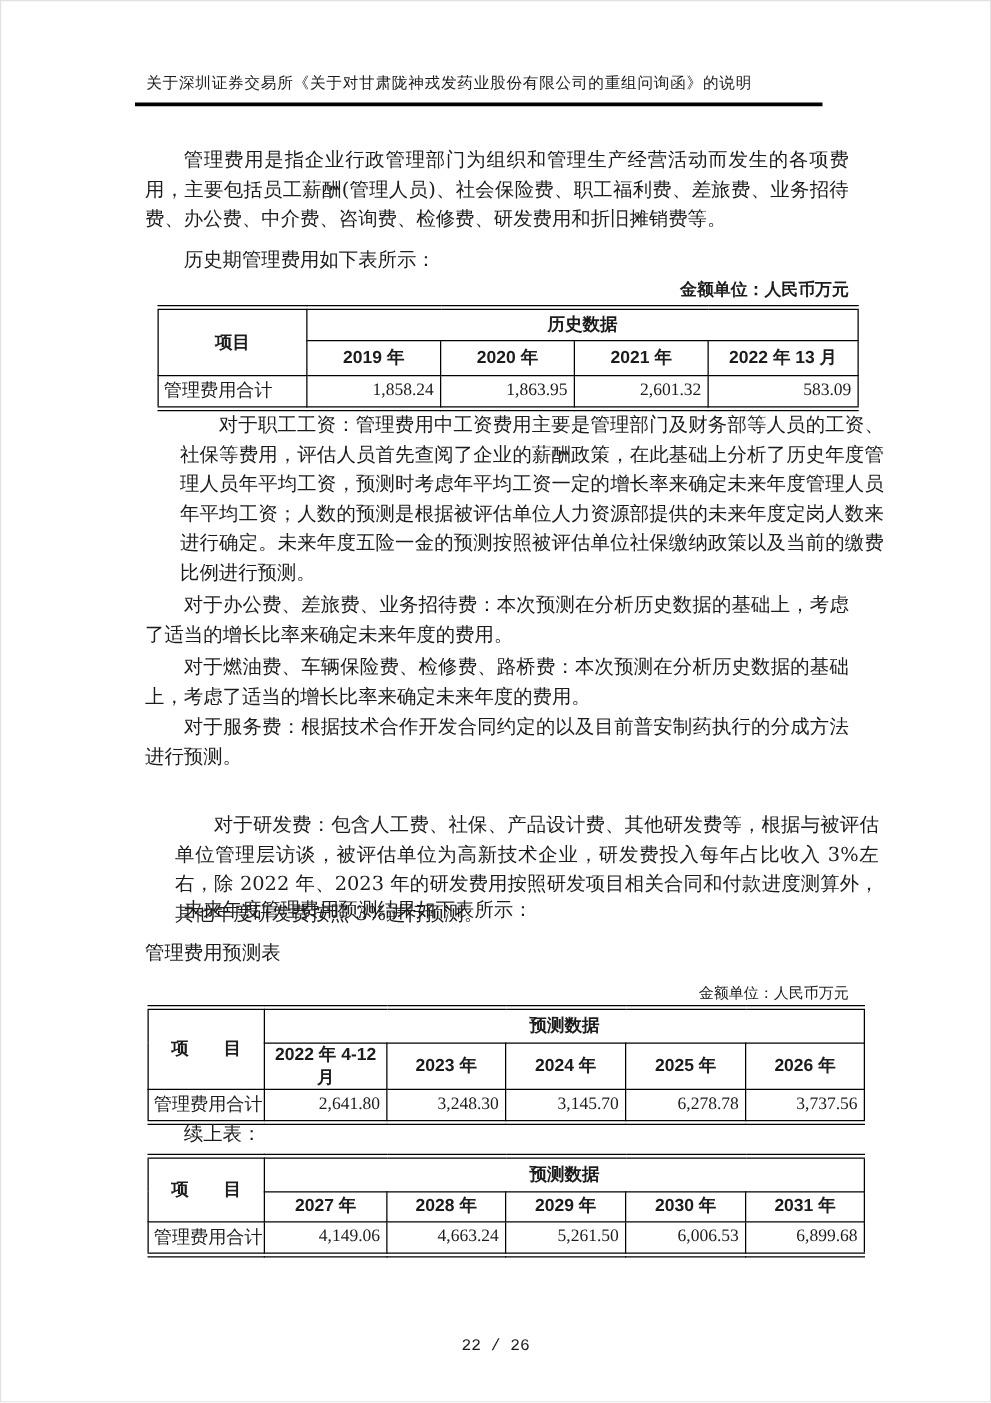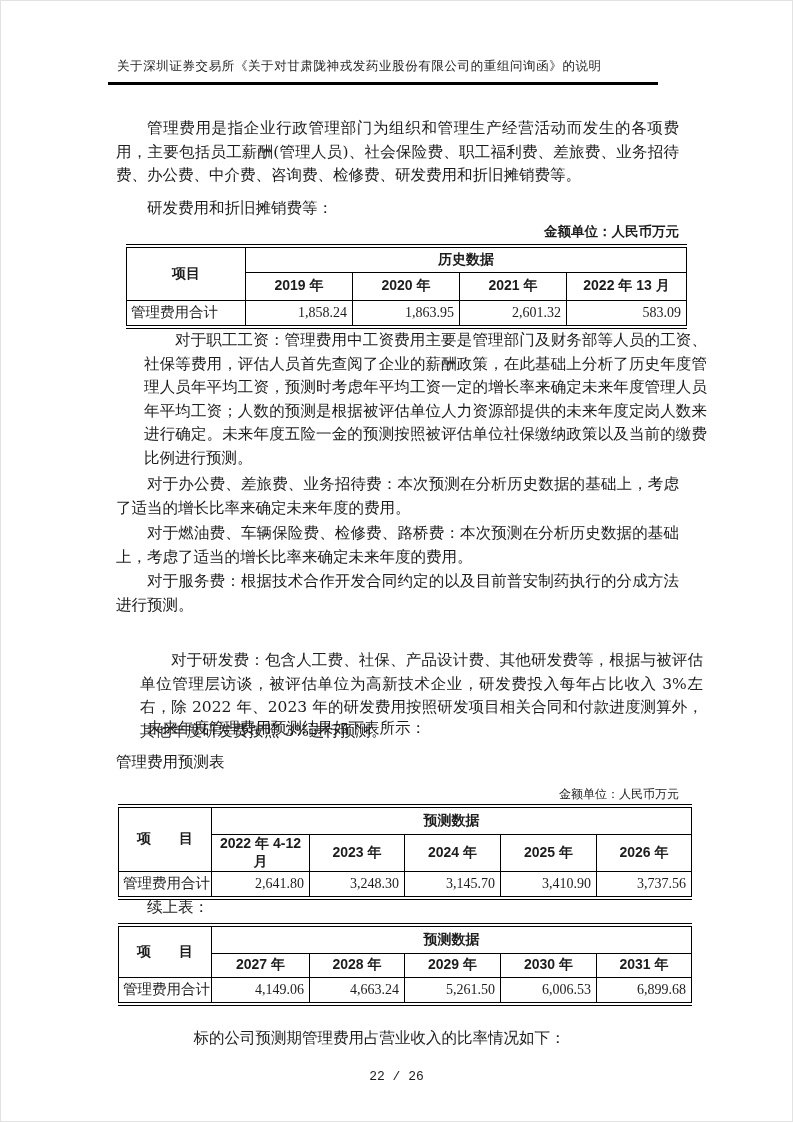--- a/index.html
+++ b/index.html
@@ -59,21 +59,21 @@
 </style>
 </head>
 <body>
 
 <div class="page">
 
   <div class="hdr-title">关于深圳证券交易所《关于对甘肃陇神戎发药业股份有限公司的重组问询函》的说明</div>
   <div class="hdr-rule"></div>
 
   <p class="para p-intro">管理费用是指企业行政管理部门为组织和管理生产经营活动而发生的各项费用，主要包括员工薪酬(管理人员)、社会保险费、职工福利费、差旅费、业务招待费、办公费、中介费、咨询费、检修费、研发费用和折旧摊销费等。</p>
-  <p class="para p-hist-lead">研发费用和折旧摊销费等：</p>
+  <p class="para p-hist-lead">历史期管理费用如下表所示：</p>
 
   <div class="unit-label unit-bold">金额单位：人民币万元</div>
 
   <table class="doc-table tbl-hist">
     <colgroup>
         <col style="width:119px">
         <col style="width:107px">
         <col style="width:107px">
         <col style="width:107px">
         <col style="width:120px">
@@ -128,21 +128,21 @@
       <th>2023 年</th>
       <th>2024 年</th>
       <th>2025 年</th>
       <th>2026 年</th>
     </tr>
     <tr class="r3">
       <td class="row-label">管理费用合计</td>
       <td class="val">2,641.80</td>
       <td class="val">3,248.30</td>
       <td class="val">3,145.70</td>
-      <td class="val">3,410.90</td>
+      <td class="val">6,278.78</td>
       <td class="val">3,737.56</td>
     </tr>
   </tbody>
     </table>
 
   <p class="para cont-label">续上表：</p>
 
   <table class="doc-table tbl-fc tbl-fc2">
     <colgroup>
         <col style="width:93px">
@@ -168,17 +168,16 @@
       <td class="row-label">管理费用合计</td>
       <td class="val">4,149.06</td>
       <td class="val">4,663.24</td>
       <td class="val">5,261.50</td>
       <td class="val">6,006.53</td>
       <td class="val">6,899.68</td>
     </tr>
   </tbody>
     </table>
 
-  <p class="para p-ratio">标的公司预测期管理费用占营业收入的比率情况如下：</p>
 
   <div class="page-number">22 / 26</div>
 
 </div>
 
 </body></html>

